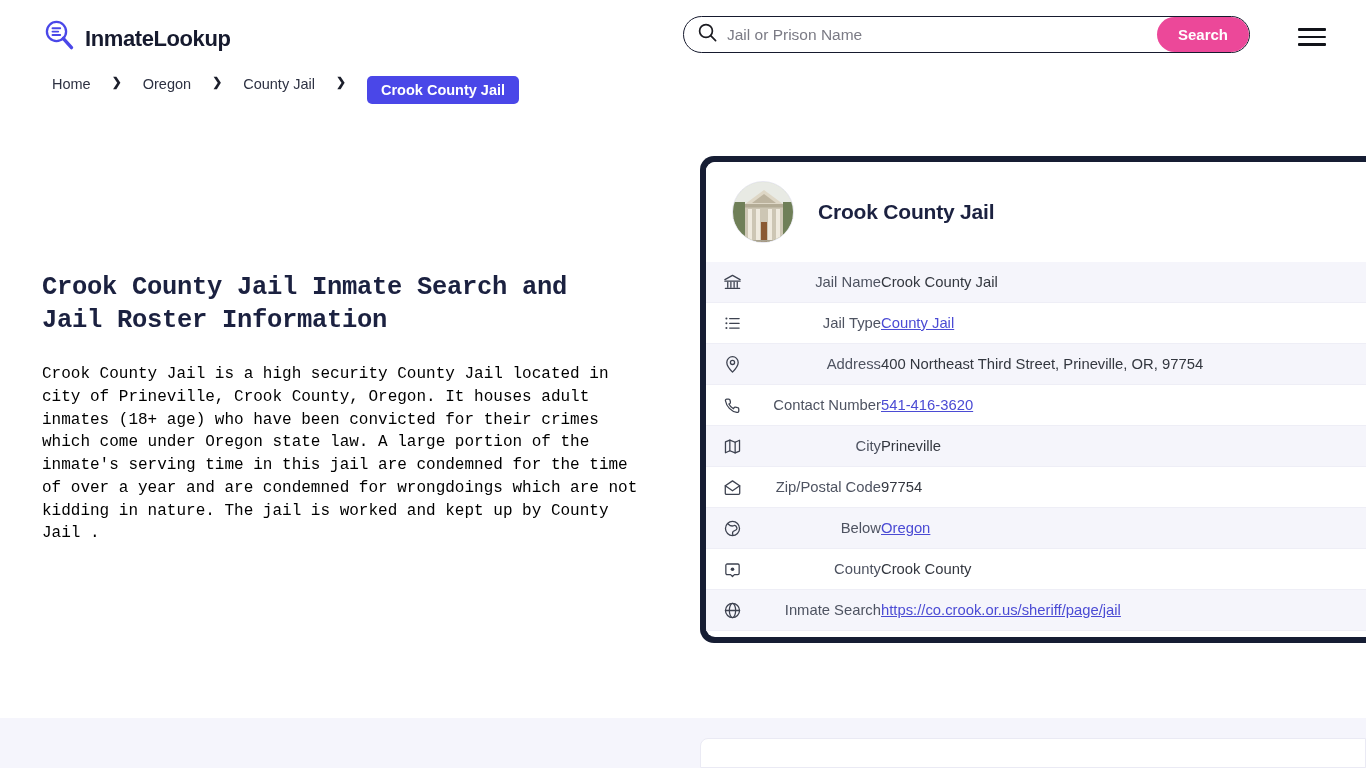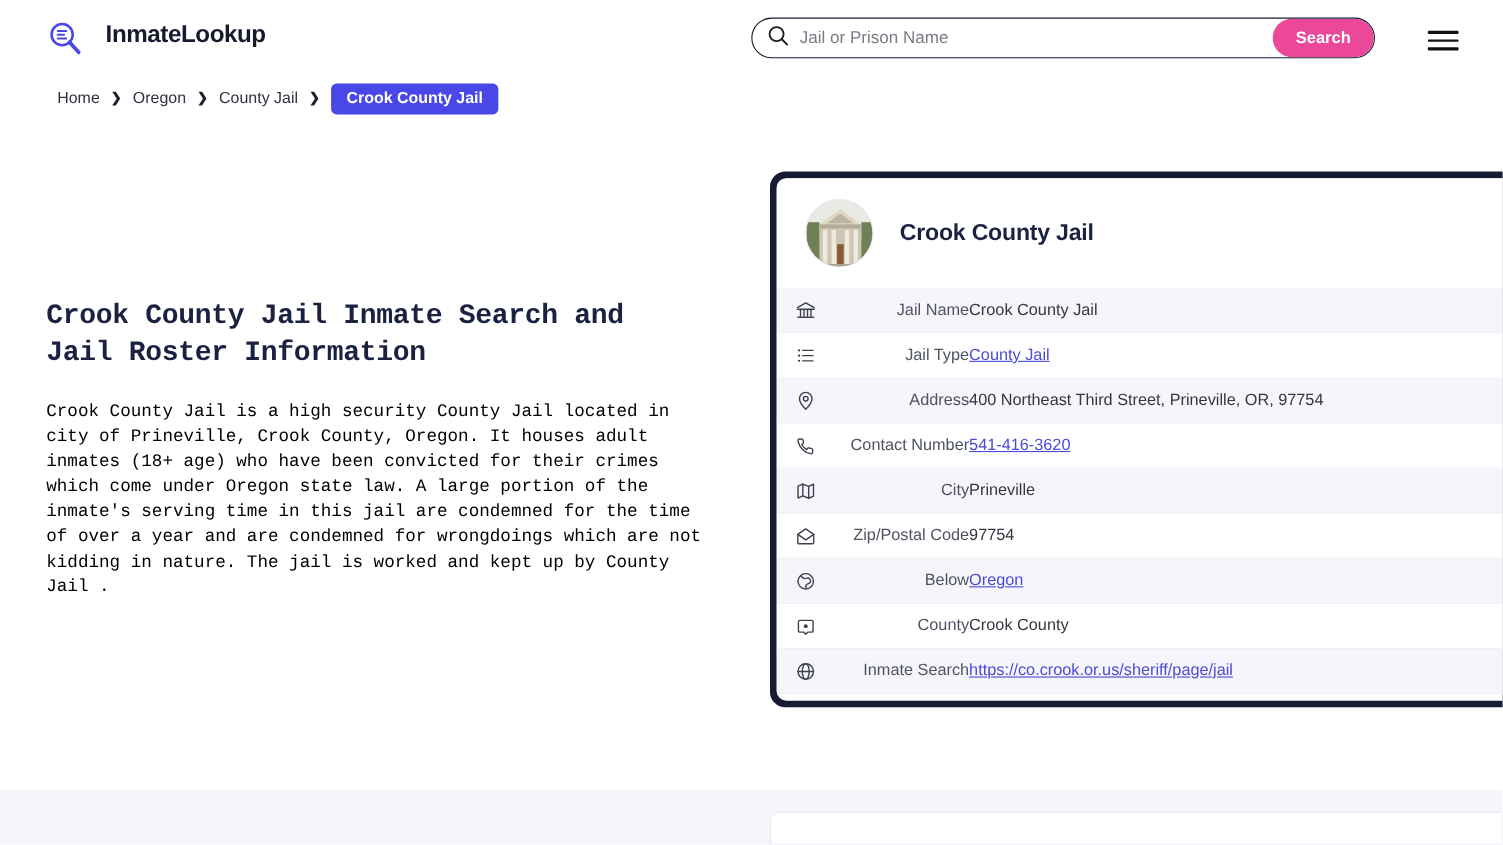--- a/index.html
+++ b/index.html
@@ -13,21 +13,21 @@
   body { position: relative; }
 
   
   .header {
     position: absolute; top: 0; left: 0; width: 1366px; height: 74px;
     background: #ffffff;
     display: flex; align-items: center;
   }
   .brand {
     position: absolute; left: 42px; top: 18px;
-    display: flex; align-items: flex-start; gap: 20px;
+    display: flex; align-items: flex-end; gap: 9px;
     text-decoration: none;
   }
   .brand-mark { width: 34px; height: 34px; display: block; }
   .brand-text {
     font-size: 22px; font-weight: 700; color: #161a2e;
     letter-spacing: -0.4px; white-space: nowrap;
   }
 
   .searchwrap {
     position: absolute; left: 683px; top: 16px;
@@ -64,21 +64,21 @@
     padding: 2px 0;
   }
   .hamburger span {
     display: block; height: 2.6px; width: 28px;
     background: #111319; border-radius: 1px;
   }
 
   
   .breadcrumb {
     position: absolute; left: 52px; top: 76px;
-    display: flex; align-items: center; gap: 1px;
+    display: flex; gap: 12px;
     font-size: 14.5px;
   }
   .crumb {
     color: #2d3142; text-decoration: none;
     font-size: 14.5px; white-space: nowrap;
   }
   .crumb-sep {
     display: inline-block; margin: 0 9px;
     color: #1b1e2b; font-weight: 700; font-size: 12px;
     transform: translateY(-1px);

